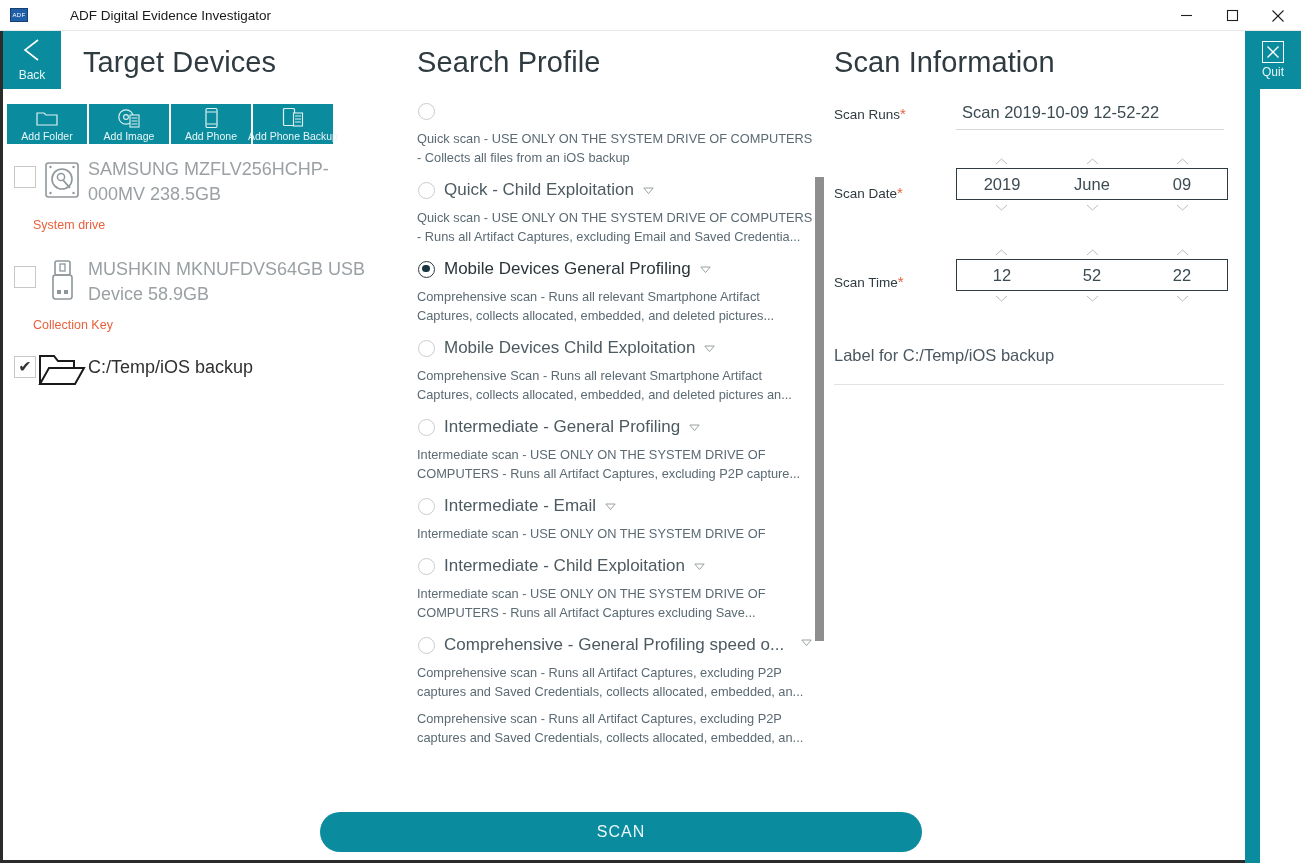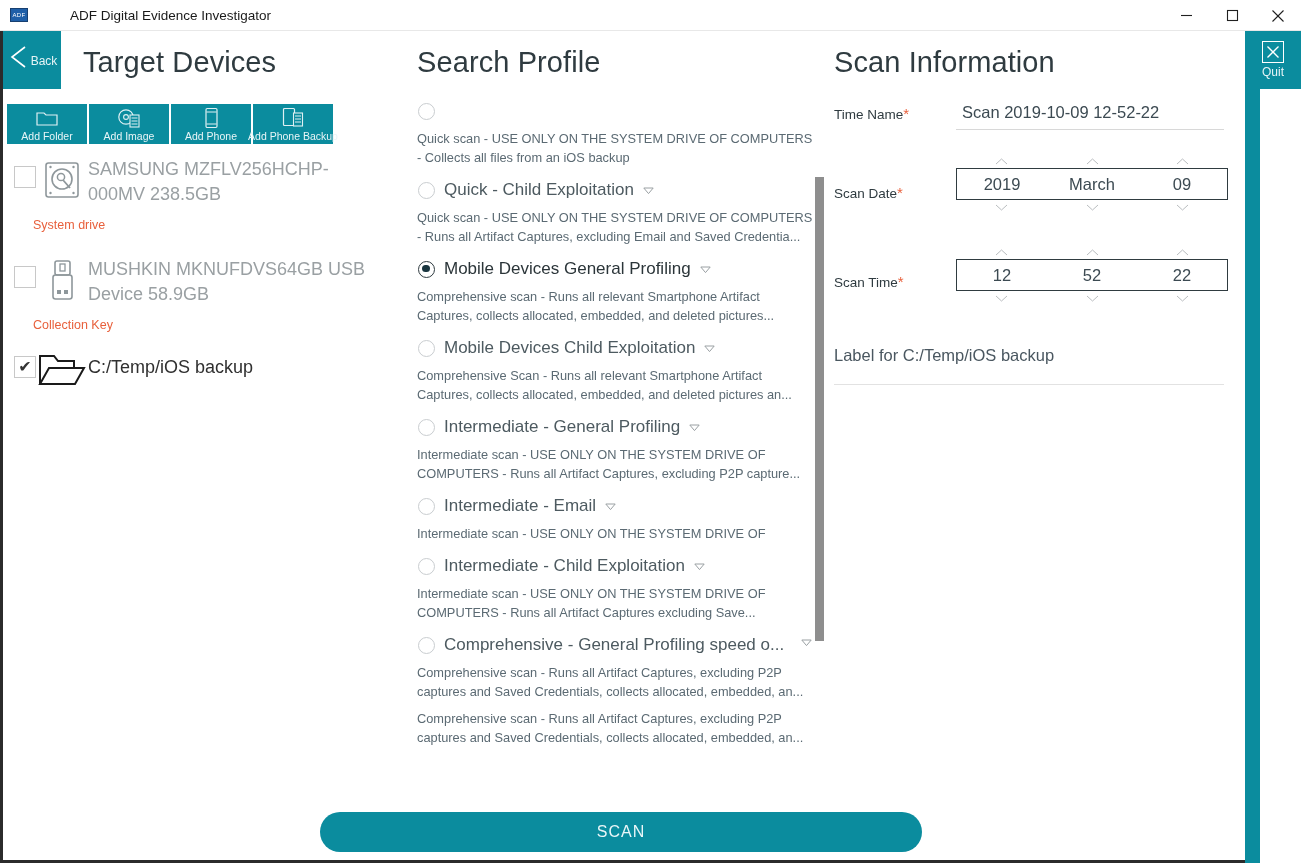--- a/index.html
+++ b/index.html
@@ -68,21 +68,21 @@
     position: absolute; left: 1260px; top: 31px;
     width: 41px; height: 832px;
     background: #ffffff;
   }
 
   
   .back-btn {
     position: absolute; left: 3px; top: 31px;
     width: 58px; height: 58px;
     background: #0b8c9e;
-    display: flex; 
+    display: flex; flex-direction: column;
     align-items: center; justify-content: center;
     cursor: pointer;
   }
   .back-btn .chev { margin-top: -2px; }
   .back-btn .lbl {
     font-size: 12px; color: #e6f4f6; margin-top: 1px;
     font-family: "Liberation Sans", sans-serif;
   }
 
   
@@ -566,21 +566,21 @@
 
   </div>
 
   <div class="sb-track"></div>
   <div class="sb-thumb"></div>
 
   <div class="scan-panel">
 
     <div class="fld-row" style="height:44px">
       <div class="fld-label">
-        <span>Time Name</span><span class="req">*</span>
+        <span>Scan Runs</span><span class="req">*</span>
       </div>
       <input class="name-input" type="text" value="Scan 2019-10-09 12-52-22" style="">
     </div>
 
     <div class="fld-row" style="height:96px">
       <div class="fld-label" style="top:44px">
         <span>Scan Date</span><span class="req">*</span>
       </div>
       <div class="spin-group" style="top:14px">
         <div class="spin-arrows">
@@ -595,21 +595,21 @@
               </svg>
             </span>
           <span class="cell">
               <svg width="13" height="7" viewBox="0 0 13 7">
                 <polyline points="1,6 6.5,1 12,6" fill="none" stroke="#b9bdbf" stroke-width="1"></polyline>
               </svg>
             </span>
         </div>
         <div class="spin-box">
           <span class="cell">2019</span>
-          <span class="cell">March</span>
+          <span class="cell">June</span>
           <span class="cell">09</span>
         </div>
         <div class="spin-arrows">
           <span class="cell">
               <svg width="13" height="7" viewBox="0 0 13 7">
                 <polyline points="1,1 6.5,6 12,1" fill="none" stroke="#b9bdbf" stroke-width="1"></polyline>
               </svg>
             </span>
           <span class="cell">
               <svg width="13" height="7" viewBox="0 0 13 7">

